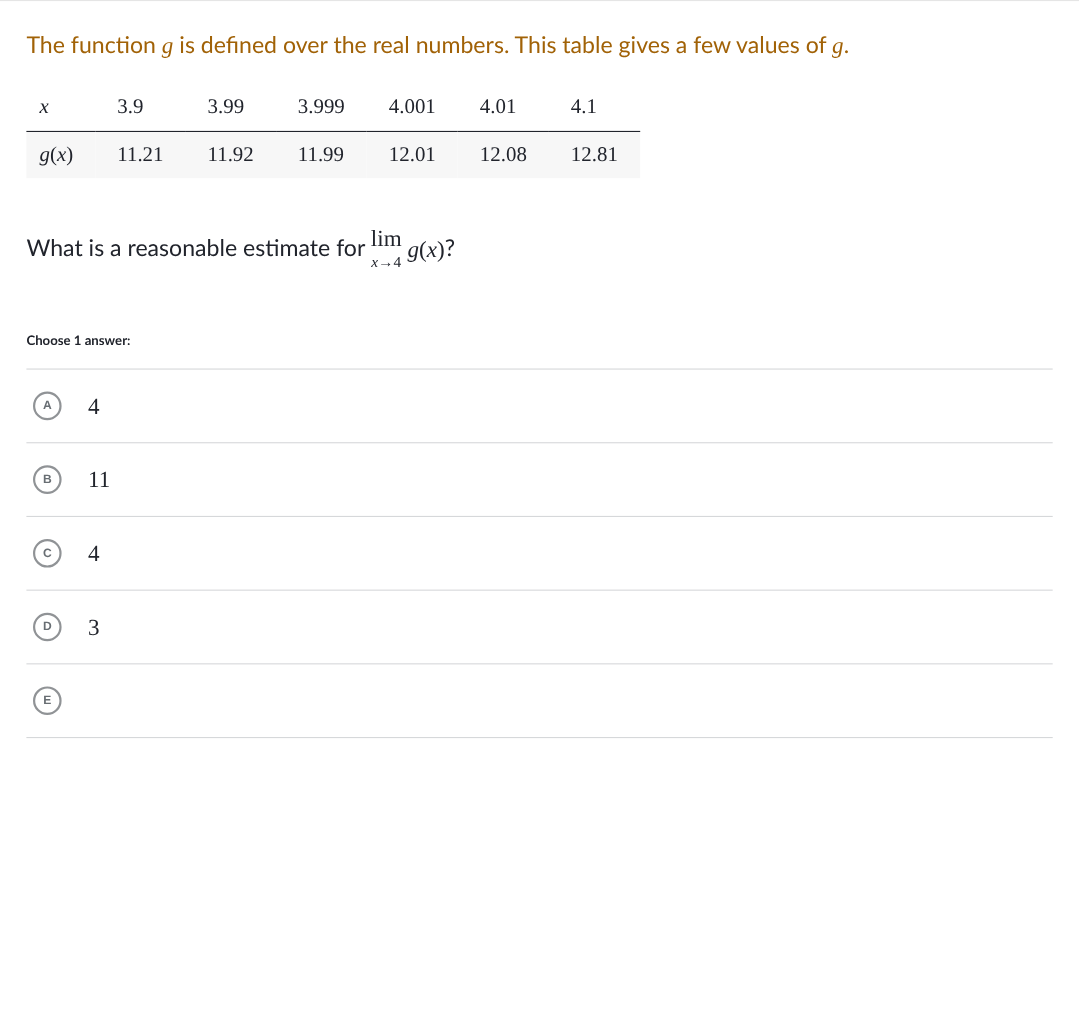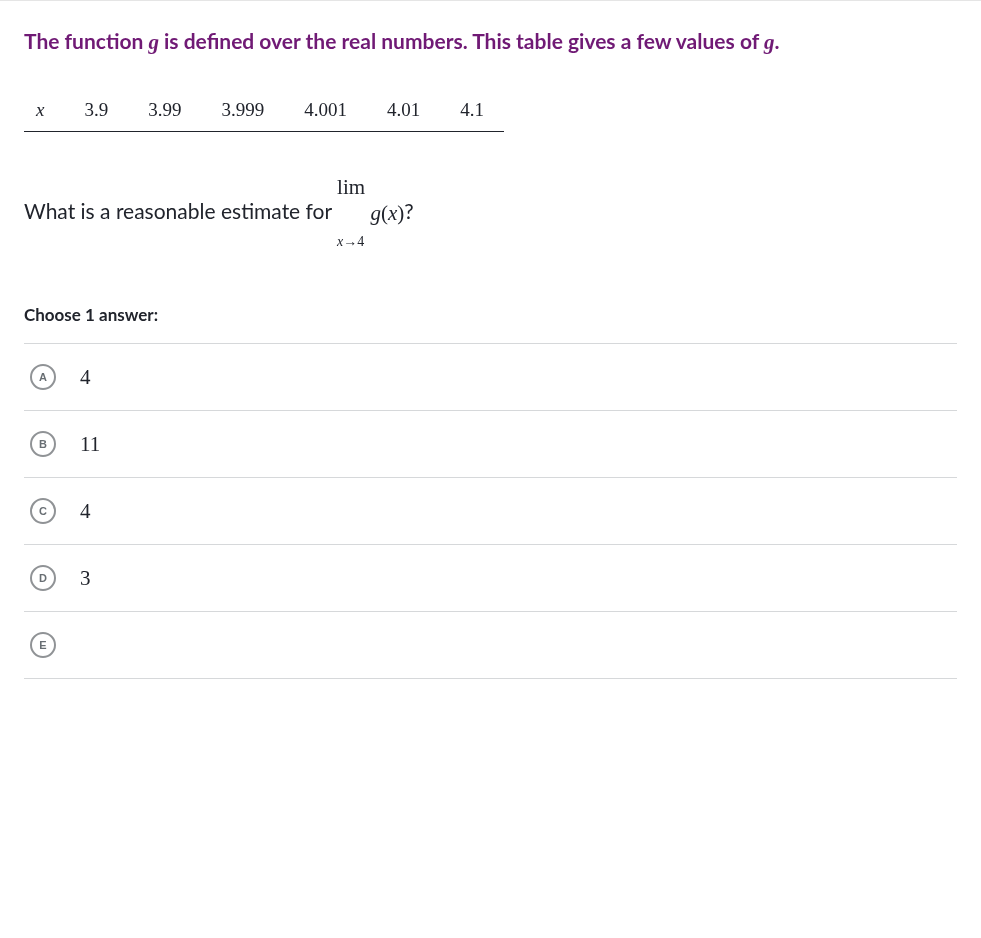--- a/index.html
+++ b/index.html
@@ -11,23 +11,22 @@
     background: #fff;
     width: 981px;
   }
   .container {
     padding: 24px 24px 40px 24px;
     border-top: 1px solid #e5e5e5;
   }
   .intro {
     font-size: 21px;
     line-height: 1.5;
-    color: #701a75;
-    margin-bottom: 30px;
-    font-weight: bold;
+    color: #a16207;
+    margin-bottom: 19px;
   }
   .mi { font-family: "Times New Roman", serif; font-style: italic; }
   .mn { font-family: "Times New Roman", serif; }
 
   table.data {
     border-collapse: collapse;
     margin-bottom: 40px;
     font-size: 19px;
   }
   table.data td {
@@ -55,30 +54,29 @@
     display: inline-block;
     vertical-align: middle;
     font-family: "Times New Roman", serif;
     font-size: 21px;
     position: relative;
   }
   .limit .top { display: block; text-align: center; }
   .limit .bottom {
     display: block;
     font-size: 14px;
-    text-align: left;
+    text-align: center;
     position: relative;
     top: -4px;
-    margin-top: 32px;
   }
   .gx { font-family: "Times New Roman", serif; font-style: italic; font-size: 21px; }
   .paren { font-style: normal; }
 
   .choose {
-    font-size: 17px;
+    font-size: 12px;
     font-weight: 700;
     margin-bottom: 18px;
   }
 
   .answers { }
   .answer-row {
     display: flex;
     align-items: center;
     padding: 20px 6px;
     border-top: 1px solid #d6d8da;
@@ -122,20 +120,29 @@
     <tbody>
         <tr>
       <td>x</td>
       <td>3.9</td>
       <td>3.99</td>
       <td>3.999</td>
       <td>4.001</td>
       <td>4.01</td>
       <td>4.1</td>
     </tr>
+    <tr>
+      <td><span class="mi">g</span><span class="mn">(</span><span class="mi">x</span><span class="mn">)</span></td>
+      <td>11.21</td>
+      <td>11.92</td>
+      <td>11.99</td>
+      <td>12.01</td>
+      <td>12.08</td>
+      <td>12.81</td>
+    </tr>
   </tbody>
     </table>
 
   <div class="question-line">
     <b>What is a reasonable estimate for </b><span class="limit"><span class="top">lim</span><span class="bottom"><span class="mi">x</span>→<span class="mn">4</span></span></span>&nbsp;<span class="gx">g<span class="paren">(</span>x<span class="paren">)</span></span><b>?</b>
   </div>
 
   <div class="choose">Choose 1 answer:</div>
 
   <div class="answers">

